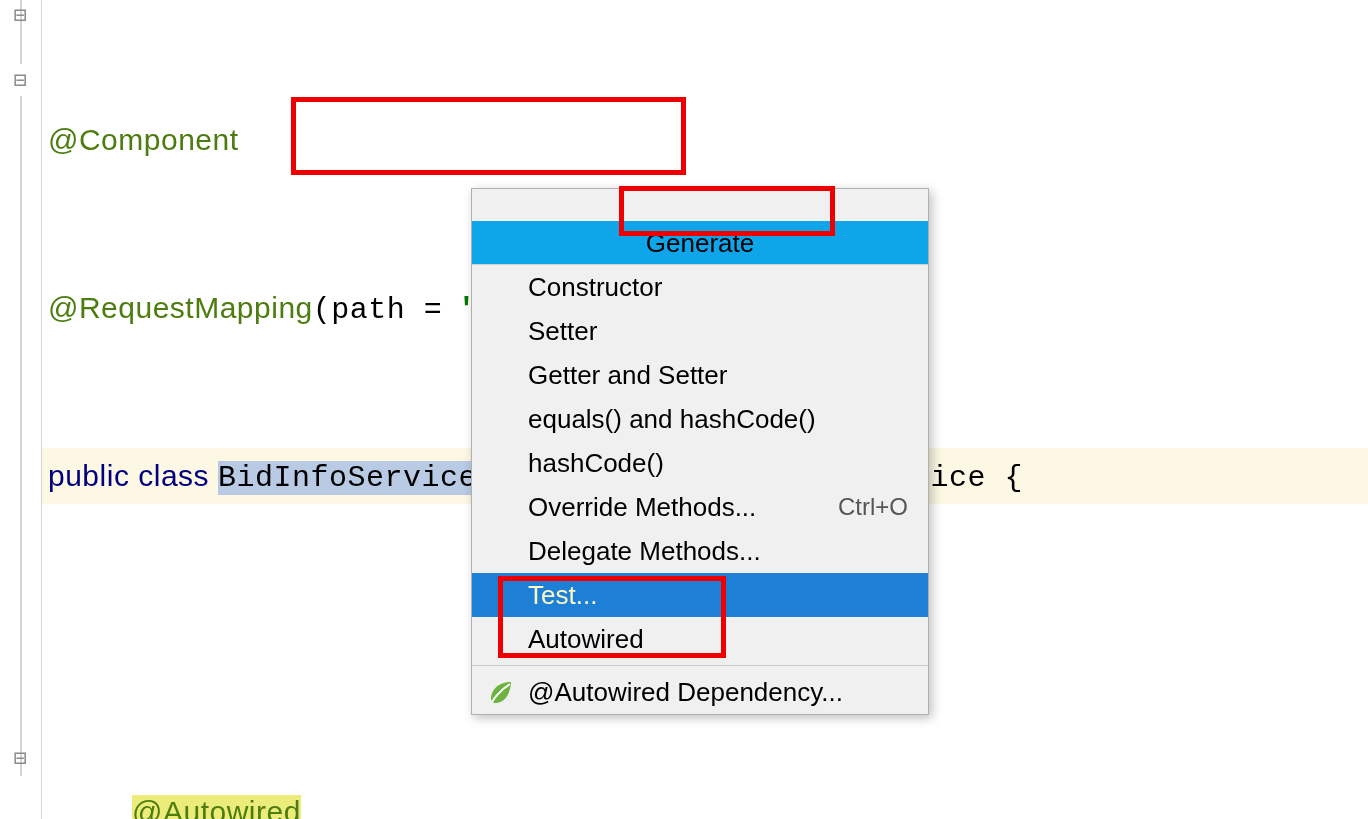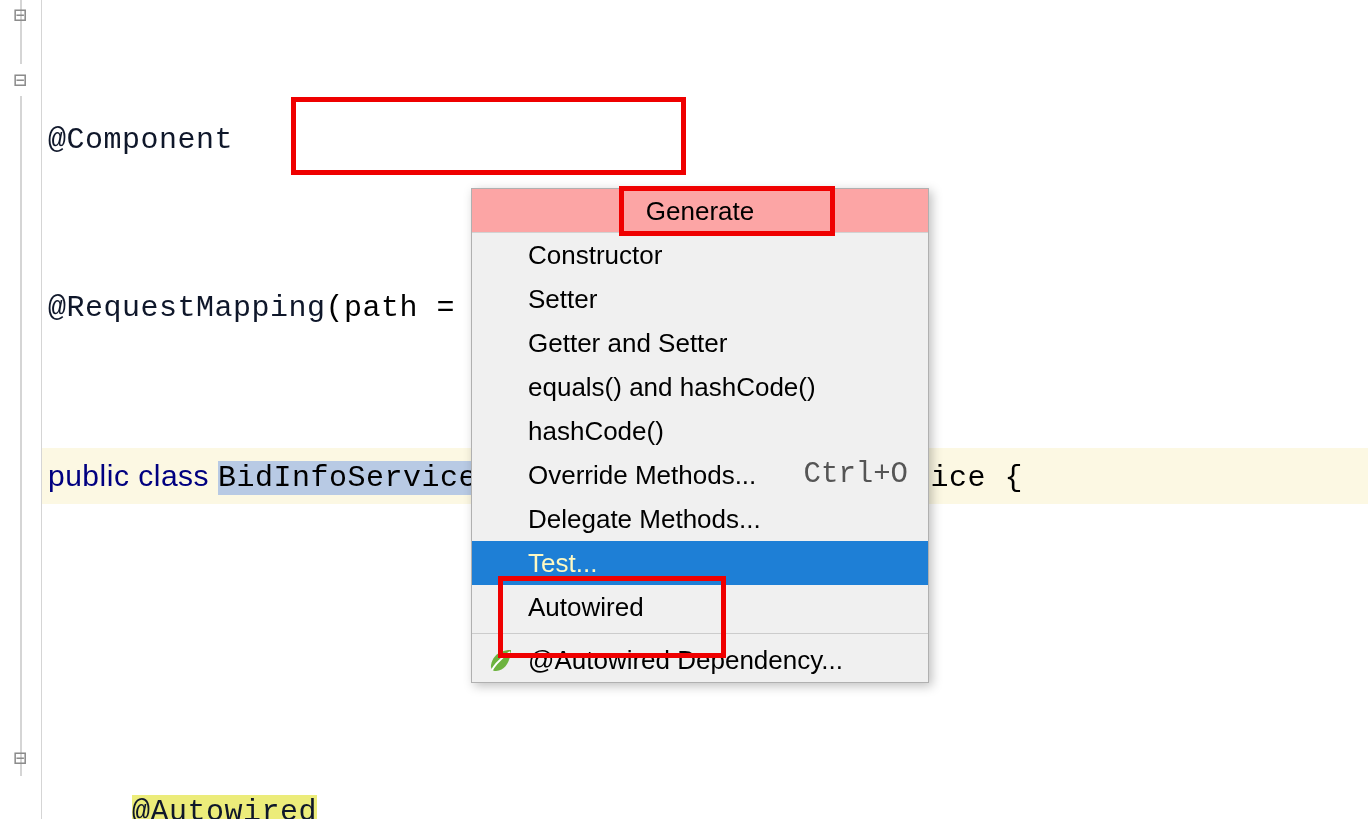--- a/index.html
+++ b/index.html
@@ -44,21 +44,21 @@
     left: 42px;
     top: 0;
     width: 1326px;
     font-size: 30px;
     line-height: 56px;
     letter-spacing: 0.5px;
     white-space: pre;
   }
   .code-line { height: 56px; padding-left: 6px; }
   .kw   { color: #000080; font-weight: 500; font-family: Liberation Sans, sans-serif; }
-  .ann  { color: #0f172a; font-family: Liberation Mono, monospace; }
+  .ann  { color: #4d7c0f; font-family: Liberation Sans, sans-serif; }
   .ann-hl { background: #ecec7a; }
   .str  { color: #007a00; font-weight: bold; font-family: Consolas, "Courier New", monospace; }
   .plain{ color: #000000; font-family: Consolas, "Courier New", monospace; }
   .sel  { background: #b8cae4; }
   .line-hl { background: #fcf8e3; }
   .indent1 { padding-left: 90px; }
 
   
   .red-box {
     position: absolute;
@@ -76,37 +76,37 @@
     border: 1px solid #b0b0b0;
     box-shadow: 3px 3px 10px rgba(0,0,0,0.25);
     font-family: "Segoe UI", Arial, sans-serif;
     font-size: 26px;
     color: #000;
   }
   .popup-title {
     height: 44px;
     line-height: 44px;
     text-align: center;
-    background: #fca5a5;
+    background: #0ea5e9;
     border-bottom: 1px solid #d2d2d2;
+    margin-top: 32px;
   }
   .popup-item {
     height: 44px;
     line-height: 44px;
     padding-left: 56px;
     position: relative;
     cursor: pointer;
   }
   .popup-item.selected { background: #1e7fd6; color: #fef9c3; }
   .popup-shortcut {
     position: absolute;
     right: 20px;
     color: #555;
-    font-size: 29px;
-    font-family: Liberation Mono, monospace;
+    font-size: 24px;
   }
   .popup-sep {
     height: 1px;
     background: #cccccc;
     margin: 4px 0;
   }
   .leaf-icon {
     position: absolute;
     left: 16px;
     top: 9px;

